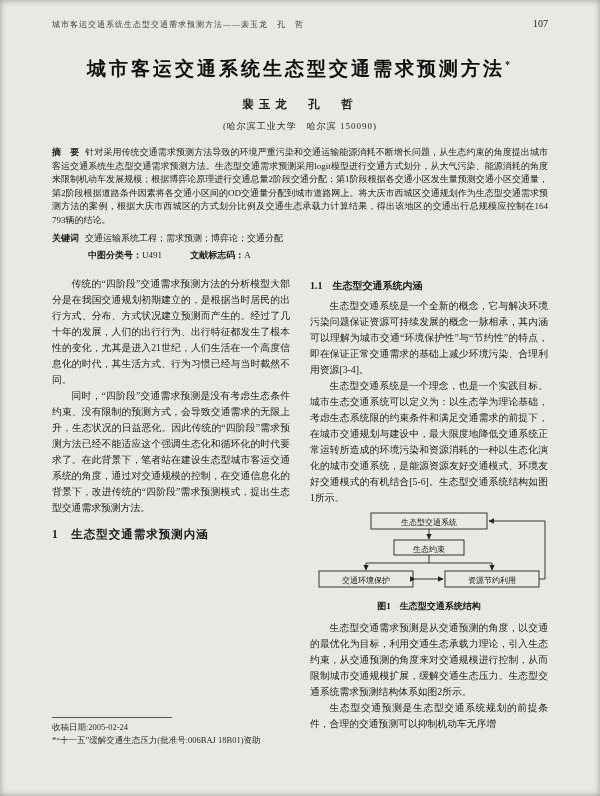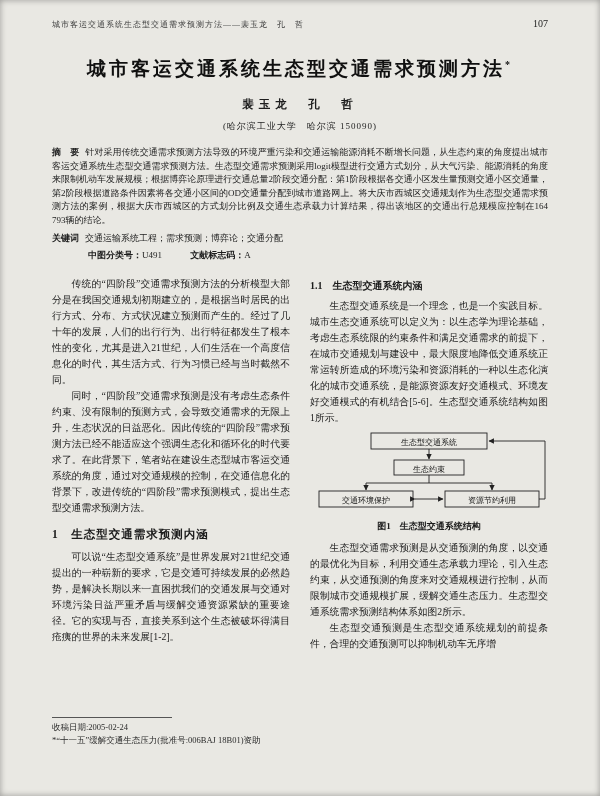--- a/index.html
+++ b/index.html
@@ -73,30 +73,30 @@
     <span class="lbl">中图分类号：</span><span>U491</span><span class="gap"></span>
     <span class="lbl">文献标志码：</span><span>A</span>
   </div>
 
   <div class="columns">
 
     <div class="col col-left">
       <p class="para">传统的“四阶段”交通需求预测方法的分析模型大部分是在我国交通规划初期建立的，是根据当时居民的出行方式、分布、方式状况建立预测而产生的。经过了几十年的发展，人们的出行行为、出行特征都发生了根本性的变化，尤其是进入21世纪，人们生活在一个高度信息化的时代，其生活方式、行为习惯已经与当时截然不同。</p>
       <p class="para">同时，“四阶段”交通需求预测是没有考虑生态条件约束、没有限制的预测方式，会导致交通需求的无限上升，生态状况的日益恶化。因此传统的“四阶段”需求预测方法已经不能适应这个强调生态化和循环化的时代要求了。在此背景下，笔者站在建设生态型城市客运交通系统的角度，通过对交通规模的控制，在交通信息化的背景下，改进传统的“四阶段”需求预测模式，提出生态型交通需求预测方法。</p>
       <h2 class="sec1">1　生态型交通需求预测内涵</h2>
-      <p class="para">可以说“生态型交通系统”是世界发展对21世纪交通提出的一种崭新的要求，它是交通可持续发展的必然趋势，是解决长期以来一直困扰我们的交通发展与交通对环境污染日益严重矛盾与缓解交通资源紧缺的重要途径。它的实现与否，直接关系到这个生态被破坏得满目疮痍的世界的未来发展[1-2]。</p>
       <div class="footnote">
         <div class="footnote-rule"></div>
         <div>收稿日期:2005-02-24</div>
         <div>*“十一五”缓解交通生态压力(批准号:006BAJ 18B01)资助</div>
       </div>
     </div>
 
     <div class="col">
       <h3 class="sec2">1.1　生态型交通系统内涵</h3>
+      <p class="para">生态型交通系统是一个全新的概念，它与解决环境污染问题保证资源可持续发展的概念一脉相承，其内涵可以理解为城市交通“环境保护性”与“节约性”的特点，即在保证正常交通需求的基础上减少环境污染、合理利用资源[3-4]。</p>
       <p class="para">生态型交通系统是一个理念，也是一个实践目标。城市生态交通系统可以定义为：以生态学为理论基础，考虑生态系统限的约束条件和满足交通需求的前提下，在城市交通规划与建设中，最大限度地降低交通系统正常运转所造成的环境污染和资源消耗的一种以生态化演化的城市交通系统，是能源资源友好交通模式、环境友好交通模式的有机结合[5-6]。生态型交通系统结构如图1所示。</p>
 
       <div class="figure">
         <svg width="236" height="84" viewBox="0 0 236 84">
           <defs>
             <marker id="arr" markerWidth="7" markerHeight="7" refX="5.5" refY="3" orient="auto">
               <path d="M0,0 L6,3 L0,6 z" fill="#222"></path>
             </marker>
           </defs>
 

